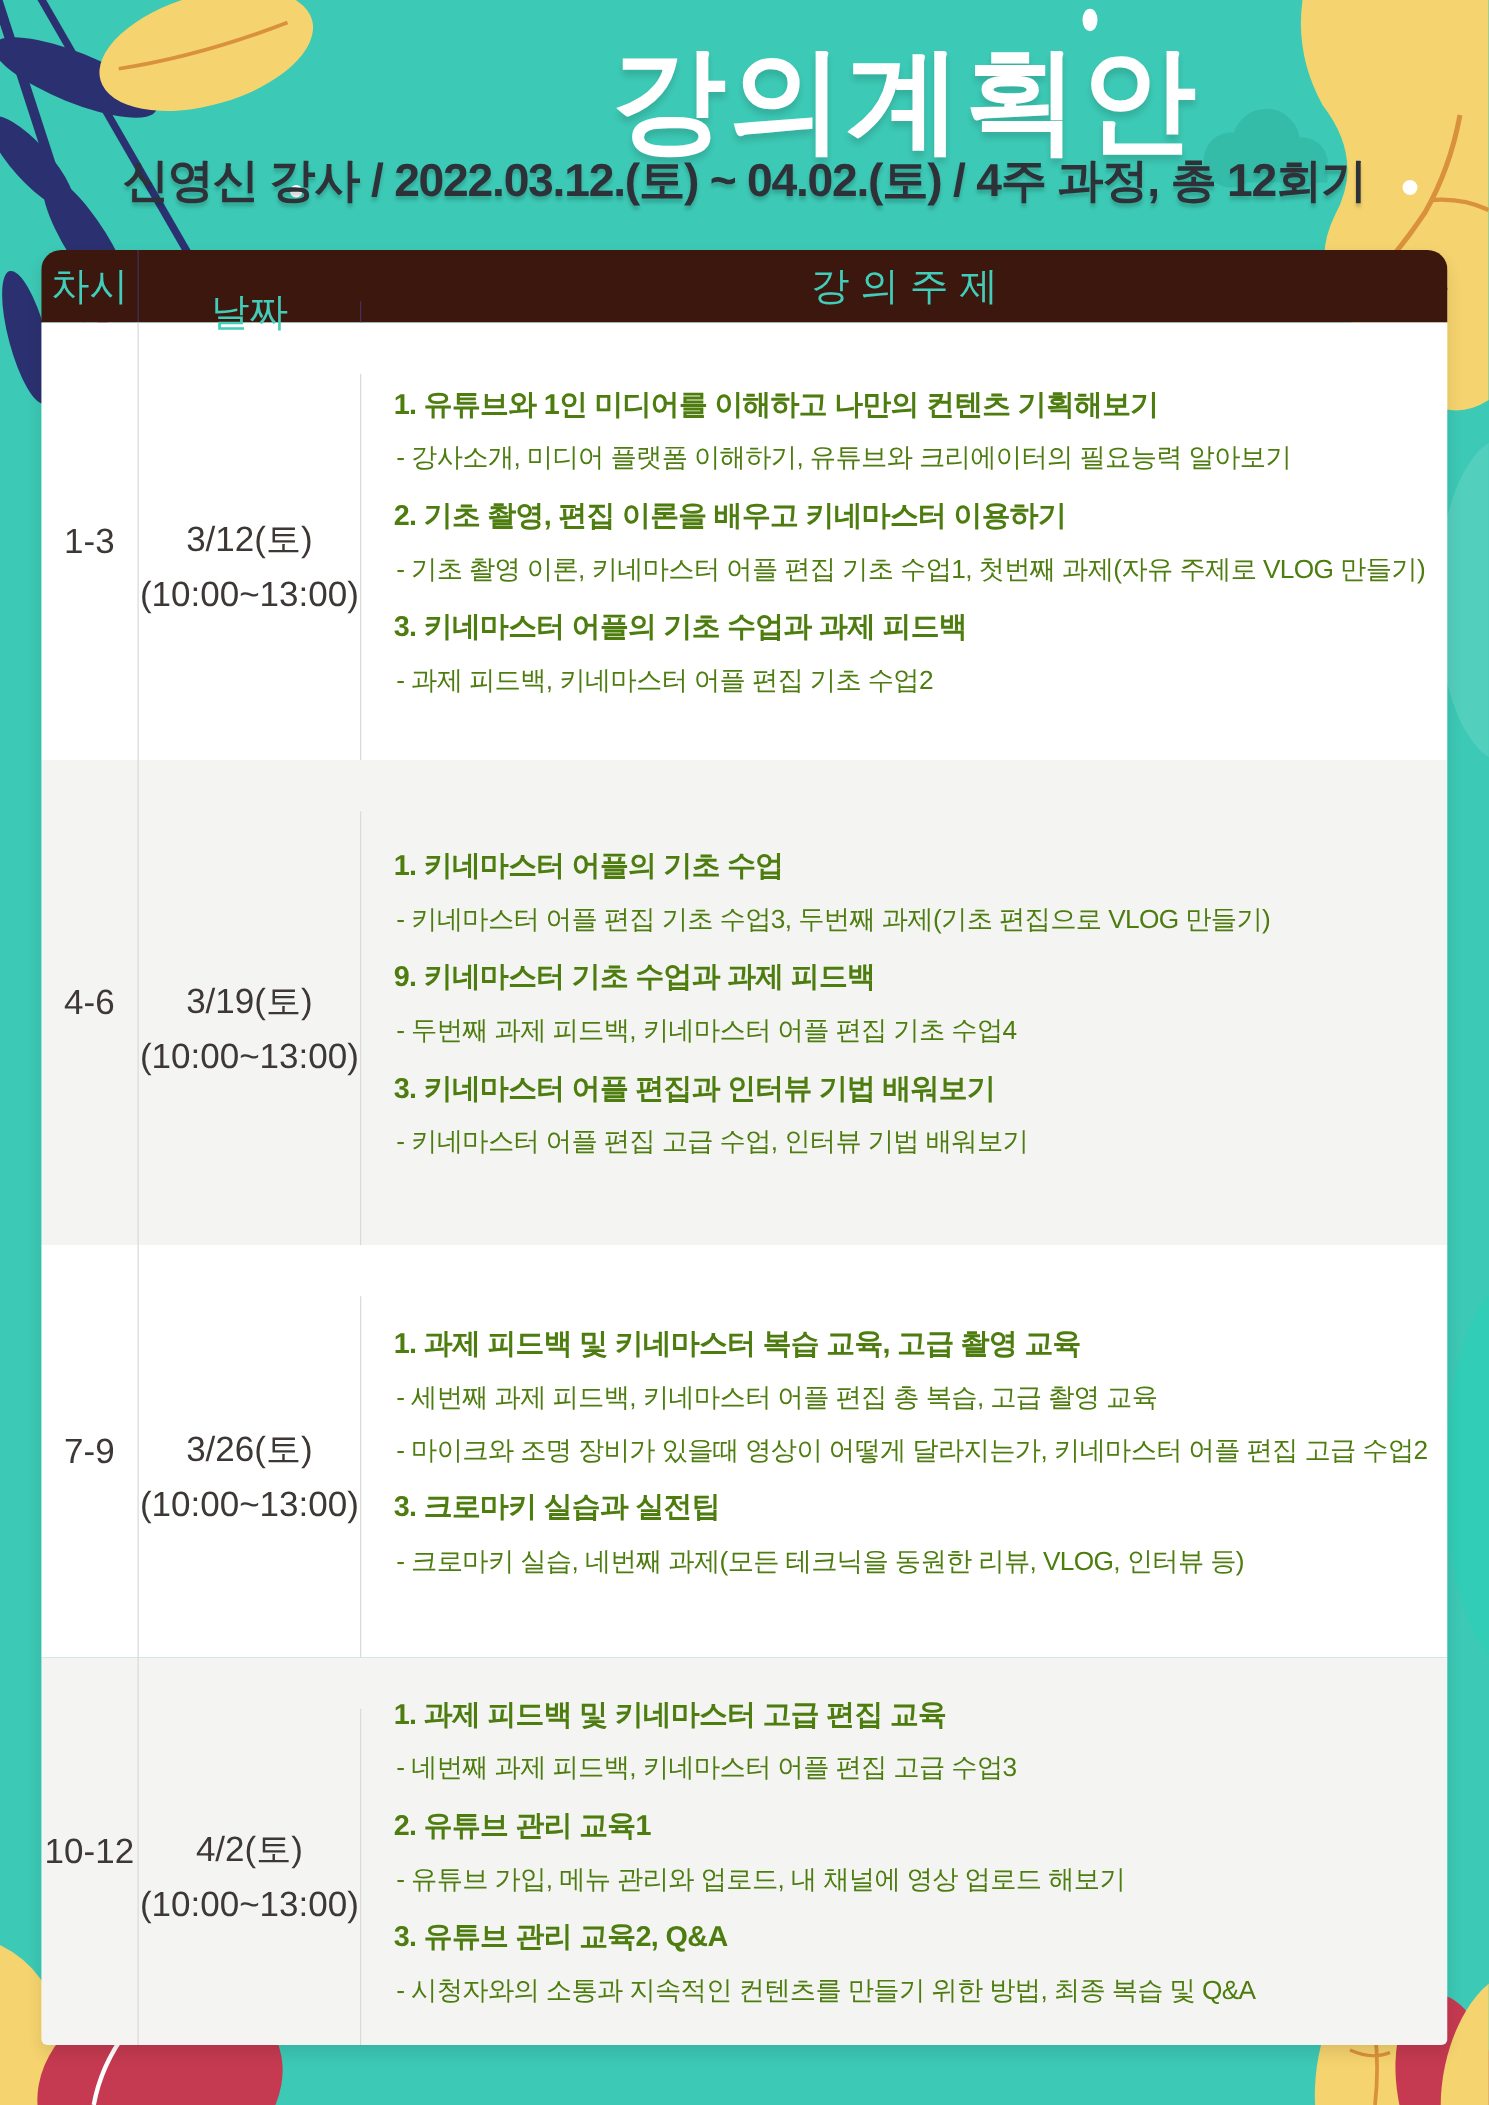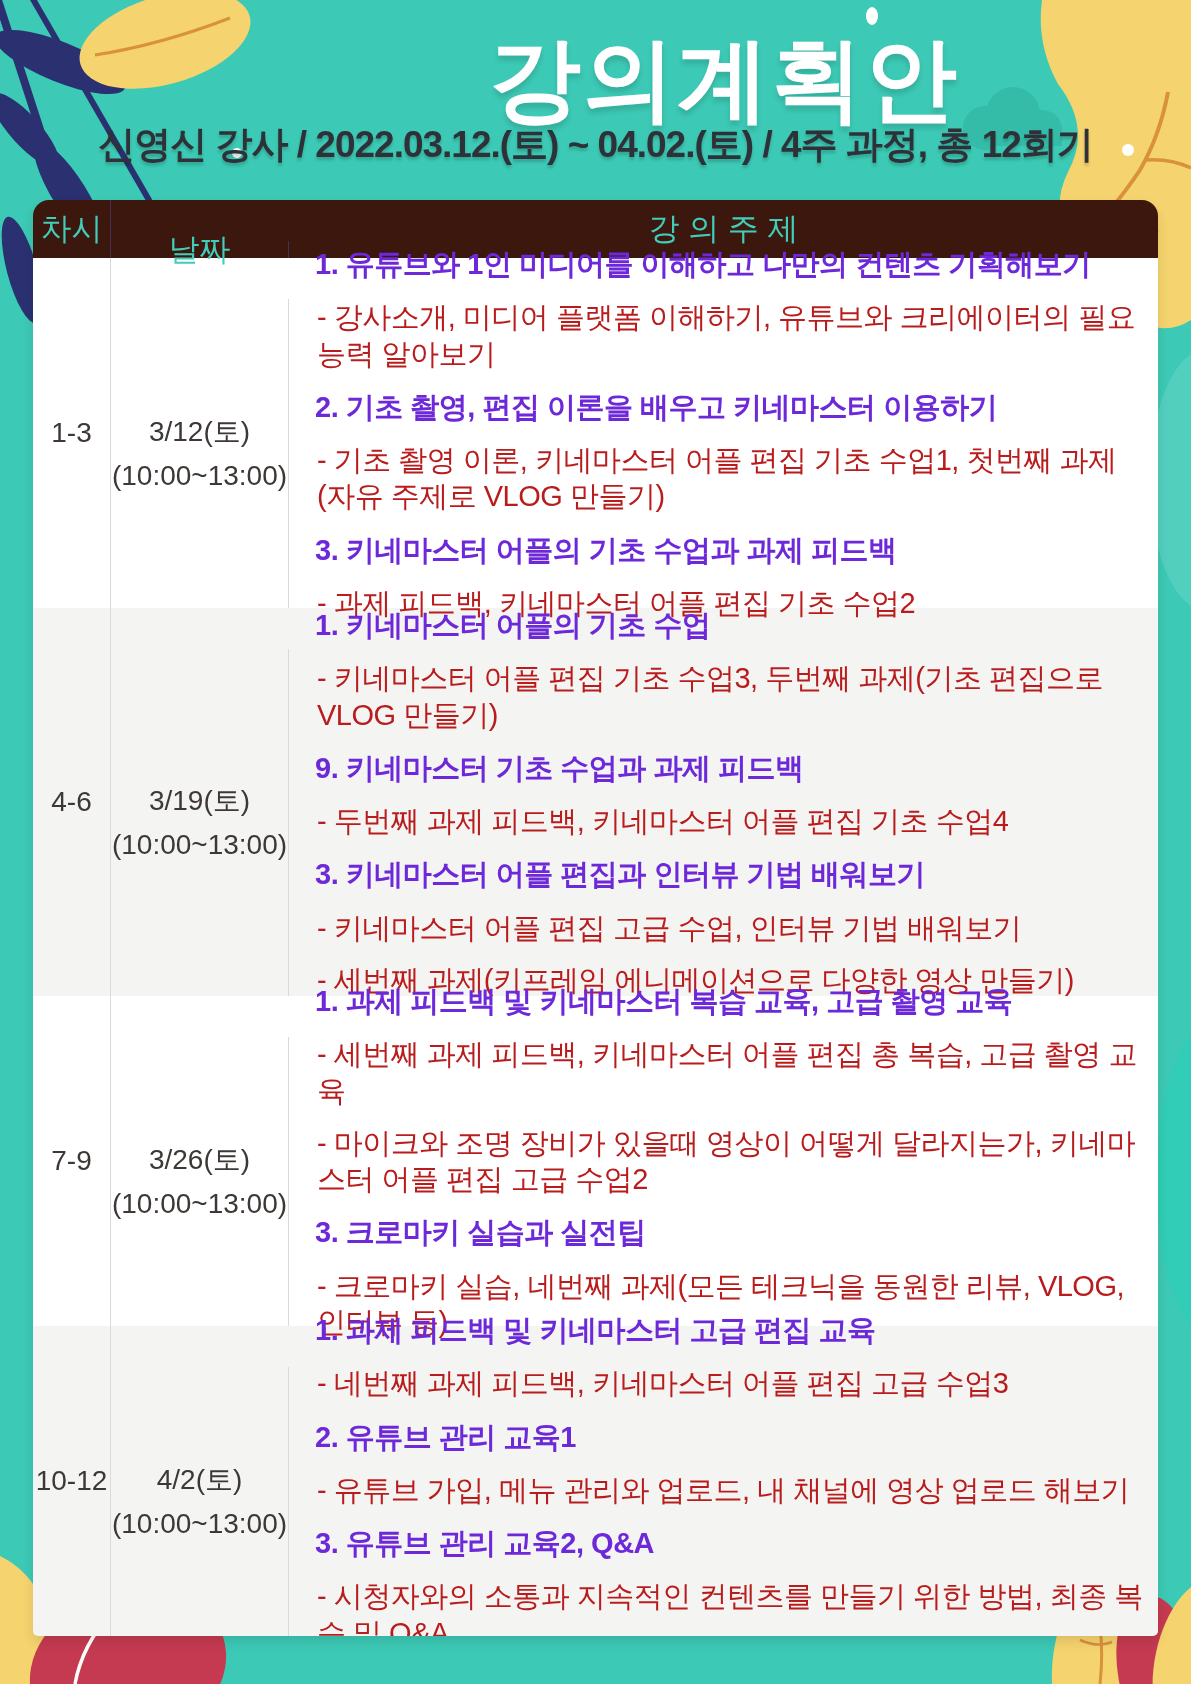--- a/index.html
+++ b/index.html
@@ -70,26 +70,26 @@
     display:flex; flex-direction:column; align-items:center; justify-content:center;
     font-size:28px; line-height:1.55;
     border-right:1px solid #DADADA;
     text-align:center;
   }
   .td.col-topic {
     display:flex; flex-direction:column; justify-content:center;
     padding:10px 12px 10px 26px;
   }
   .topic-title {
-    font-size:29px; font-weight:600; color:#6d28d9;
+    font-size:23px; font-weight:600; color:#4d7c0f;
     line-height:1.25; margin:9px 0;
     letter-spacing:-0.5px;
   }
   .topic-detail {
-    font-size:29px; font-weight:400; color:#b91c1c;
+    font-size:21px; font-weight:400; color:#4d7c0f;
     line-height:1.25; margin:8px 0 8px 2px;
     letter-spacing:-0.5px;
   }
 </style>
 </head>
 <body>
 
 <svg class="deco-layer" viewBox="0 0 1191 1684">
 
   <g fill="#2B3170">
@@ -181,21 +181,20 @@
           <div class="date-line">3/19(토)</div>
           <div class="date-line">(10:00~13:00)</div>
         </div>
         <div class="td col-topic">
           <div class="topic-title">1. 키네마스터 어플의 기초 수업</div>
           <div class="topic-detail">-  키네마스터 어플 편집 기초 수업3, 두번째 과제(기초 편집으로 VLOG 만들기)</div>
           <div class="topic-title">9. 키네마스터 기초 수업과 과제 피드백</div>
           <div class="topic-detail">- 두번째 과제 피드백, 키네마스터 어플 편집 기초 수업4</div>
           <div class="topic-title">3. 키네마스터 어플 편집과 인터뷰 기법 배워보기</div>
           <div class="topic-detail">- 키네마스터 어플 편집 고급 수업, 인터뷰 기법 배워보기</div>
-          <div class="topic-detail">- 세번째 과제(키프레임 에니메이션으로  다양한 영상 만들기)</div>
         </div>
       </div>
       <div class="trow">
         <div class="td col-session">7-9</div>
         <div class="td col-date">
           <div class="date-line">3/26(토)</div>
           <div class="date-line">(10:00~13:00)</div>
         </div>
         <div class="td col-topic">
           <div class="topic-title">1. 과제 피드백 및 키네마스터 복습 교육, 고급 촬영 교육</div>

